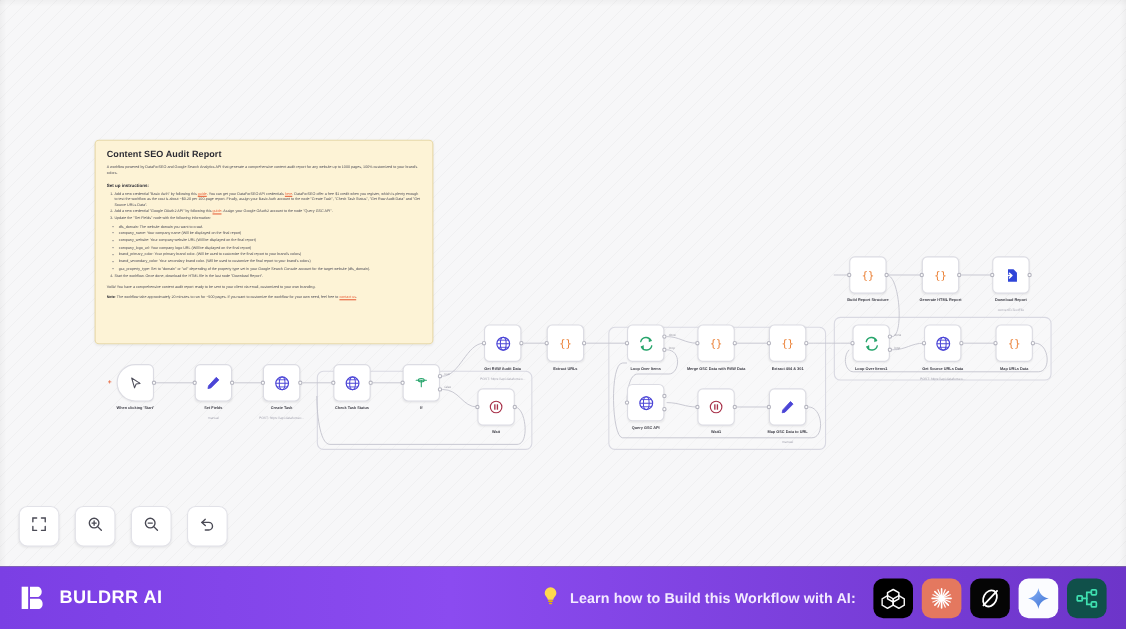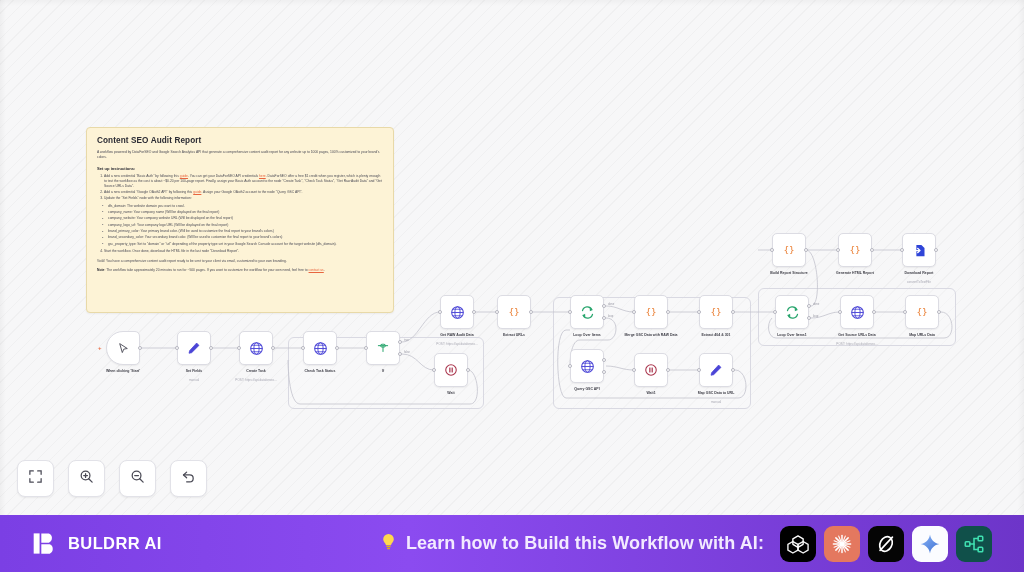--- a/index.html
+++ b/index.html
@@ -181,36 +181,36 @@
     box-shadow:0 1px 2px rgba(0,0,0,.06);
     cursor:pointer;
   }
 
   
   .footer {
     position:absolute; left:0; right:0; bottom:0;
     height:57px;
     background:linear-gradient(90deg,#7b3fe4 0%,#8b4bf0 40%,#6d35c9 100%);
     display:flex; align-items:center;
-    padding:0 32px;
+    padding:0 18px;
     z-index:10;
   }
   .brand { display:flex; align-items:center; gap:9px; }
   .brand-logo {
     width:27px; height:27px;
     display:flex; align-items:center; justify-content:center;
   }
   .brand-name {
     color:#fff; font-size:16.5px; font-weight:bold; letter-spacing:.4px;
   }
   .cta {
     margin-left:auto; display:flex; align-items:center; gap:10px;
   }
   .cta-text {
-    color:#f3eaff; font-size:18px; font-weight:bold; letter-spacing:.1px;
+    color:#f3eaff; font-size:13px; font-weight:bold; letter-spacing:.1px;
   }
   .bulb { font-size:15px; }
   .ai-icons { display:flex; gap:8px; margin-left:6px; }
   .ai-ico {
     width:36px; height:36px; border-radius:9px;
     display:flex; align-items:center; justify-content:center;
     cursor:pointer;
   }
   .ai-openai   { background:#000; }
   .ai-claude   { background:#e4785f; }

